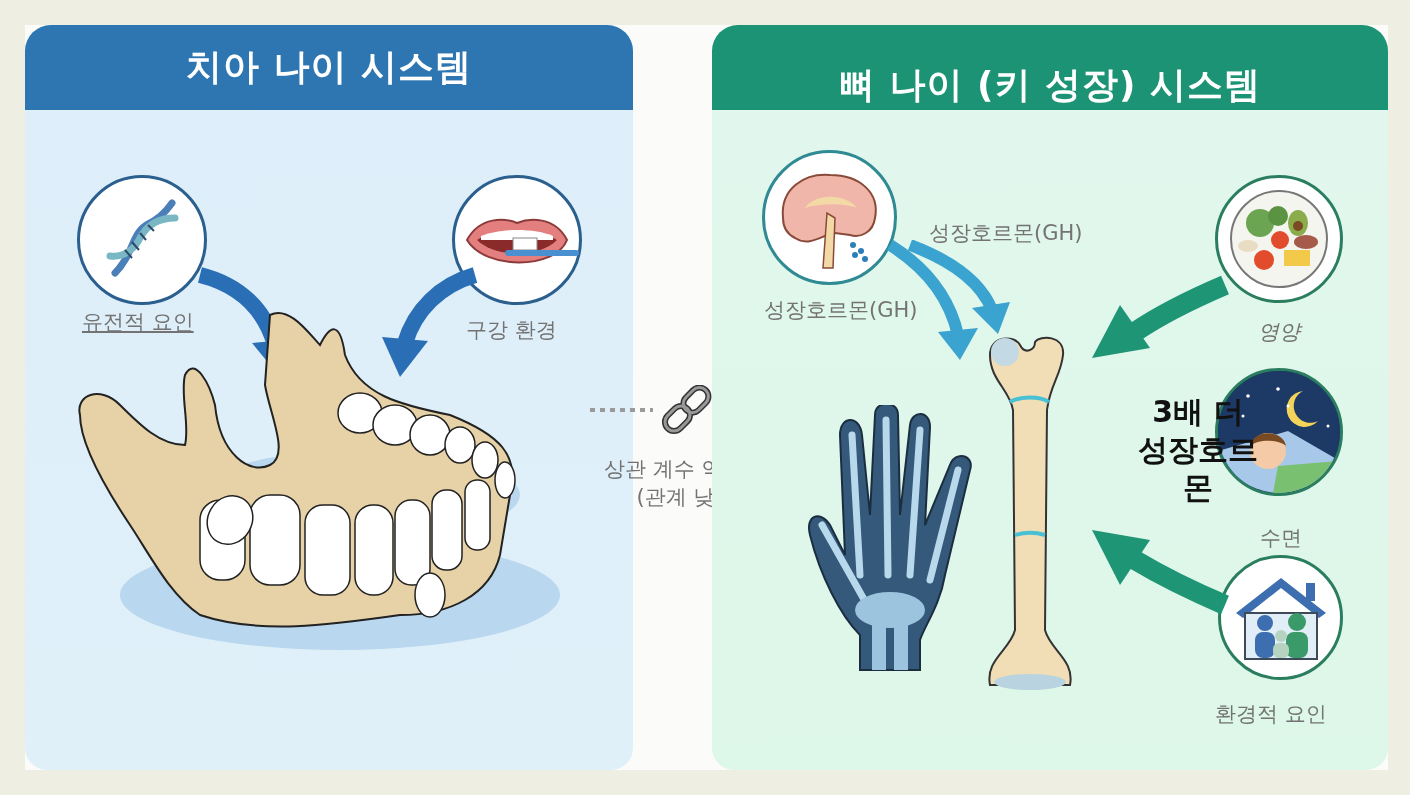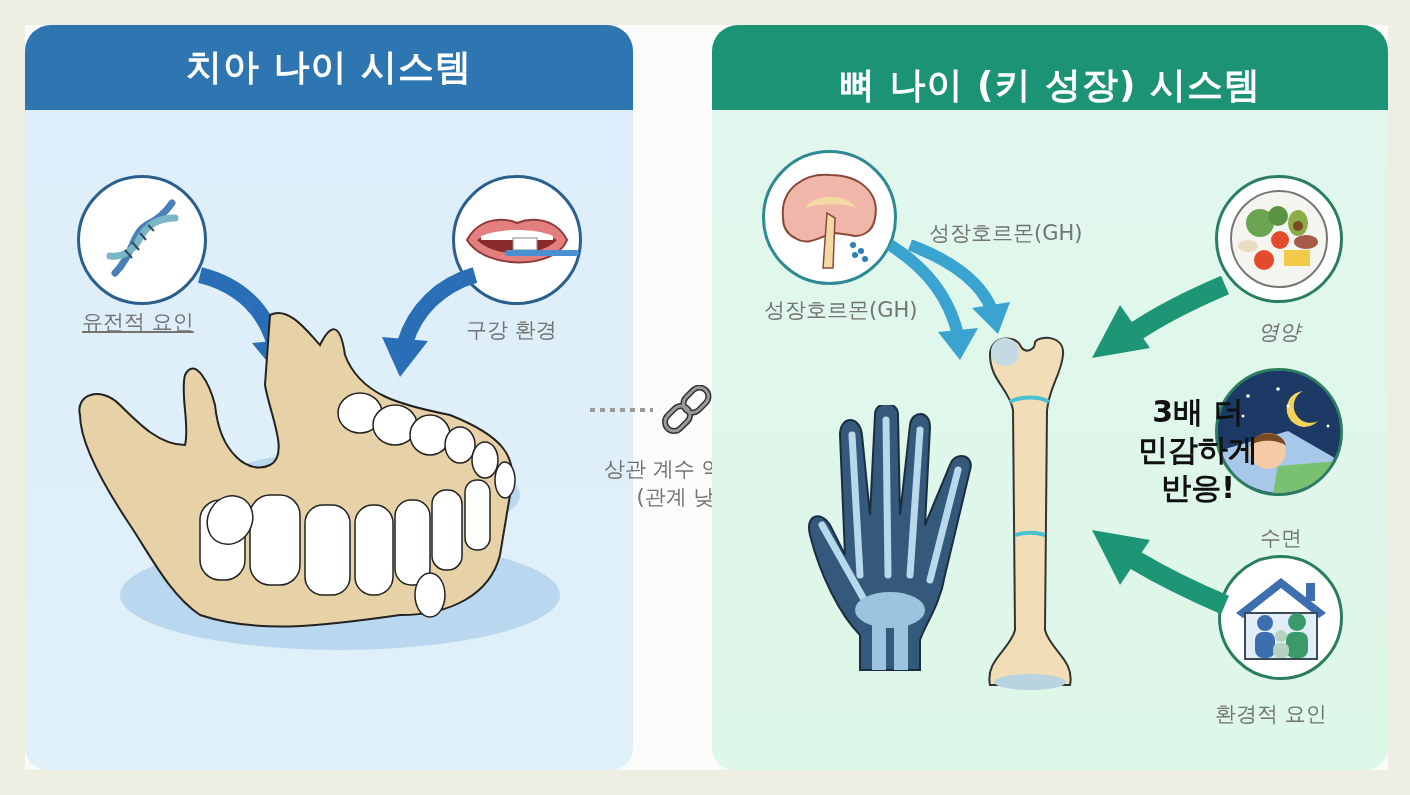--- a/index.html
+++ b/index.html
@@ -204,15 +204,14 @@
   <path d="M135 15 C100 30 70 45 45 62" stroke="#1e9575" stroke-width="20" fill="none"></path>
   <polygon points="2,88 30,35 60,78" fill="#1e9575"></polygon>
 </svg>
 <svg class="abs" style="left:1090px;top:525px;" width="140" height="95" viewBox="0 0 140 95">
   <path d="M135 80 C100 65 70 50 45 35" stroke="#1e9575" stroke-width="20" fill="none"></path>
   <polygon points="2,5 60,15 30,60" fill="#1e9575"></polygon>
 </svg>
 
 <div class="abs big" style="left:1085px;top:393px;width:130px;margin-left:48px;">
   <div>3배 더</div>
-  <div>민감하게</div>
-  <div>반응!</div>
+  <div>성장호르몬</div>
 </div>
 
 </body></html>

